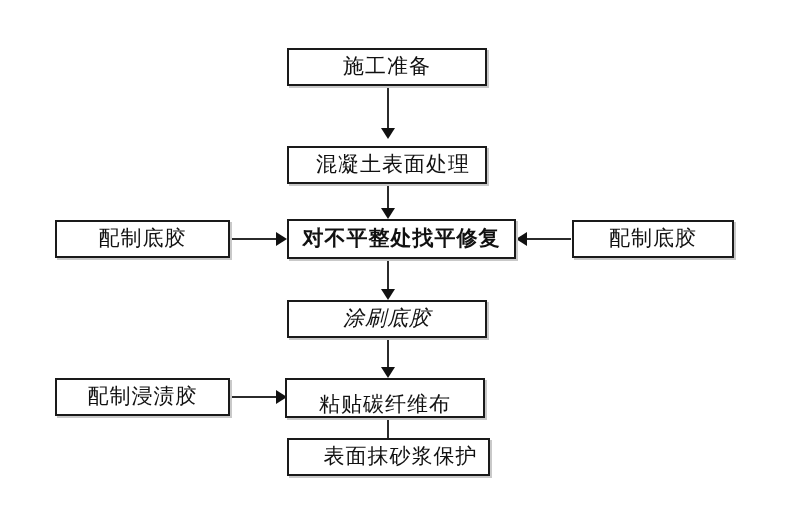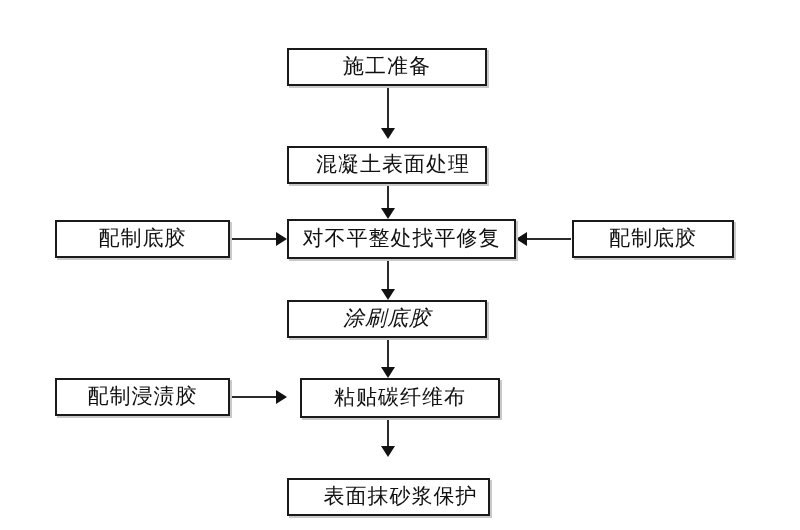--- a/index.html
+++ b/index.html
@@ -43,26 +43,26 @@
 
   .node-label {
     display: block;
     transform: translateY(-1px);
   }
 
   
   .n-prep       { left: 287px; top: 48px;  width: 200px; height: 38px; }
   .n-surface    { left: 287px; top: 146px; width: 200px; height: 38px; padding-left: 12px; }
   .n-base-glue  { left: 55px;  top: 220px; width: 175px; height: 38px; }
-  .n-level-fix  { left: 287px; top: 219px; width: 229px; height: 40px; }
+  .n-level-fix  { left: 287px; top: 219px; width: 229px; height: 40px; font-weight: bold; }
   .n-level-glue { left: 572px; top: 220px; width: 162px; height: 38px; }
   .n-coat-base  { left: 287px; top: 300px; width: 200px; height: 38px; font-style: italic; }
   .n-dip-glue   { left: 55px;  top: 378px; width: 175px; height: 38px; align-items: center; }
-  .n-cfrp       { left: 300px; top: 378px; width: 200px; height: 40px; }
-  .n-mortar     { left: 287px; top: 478px; width: 203px; height: 38px; padding-left: 24px; }
+  .n-cfrp       { left: 285px; top: 378px; width: 200px; height: 40px; align-items: flex-end; }
+  .n-mortar     { left: 287px; top: 438px; width: 203px; height: 38px; padding-left: 24px; }
 
   
   #arrow-layer {
     position: absolute;
     left: 0; top: 0;
     width: 800px; height: 530px;
     pointer-events: none;
   }
   .arrow-line {
     stroke: #2b2b2b;

